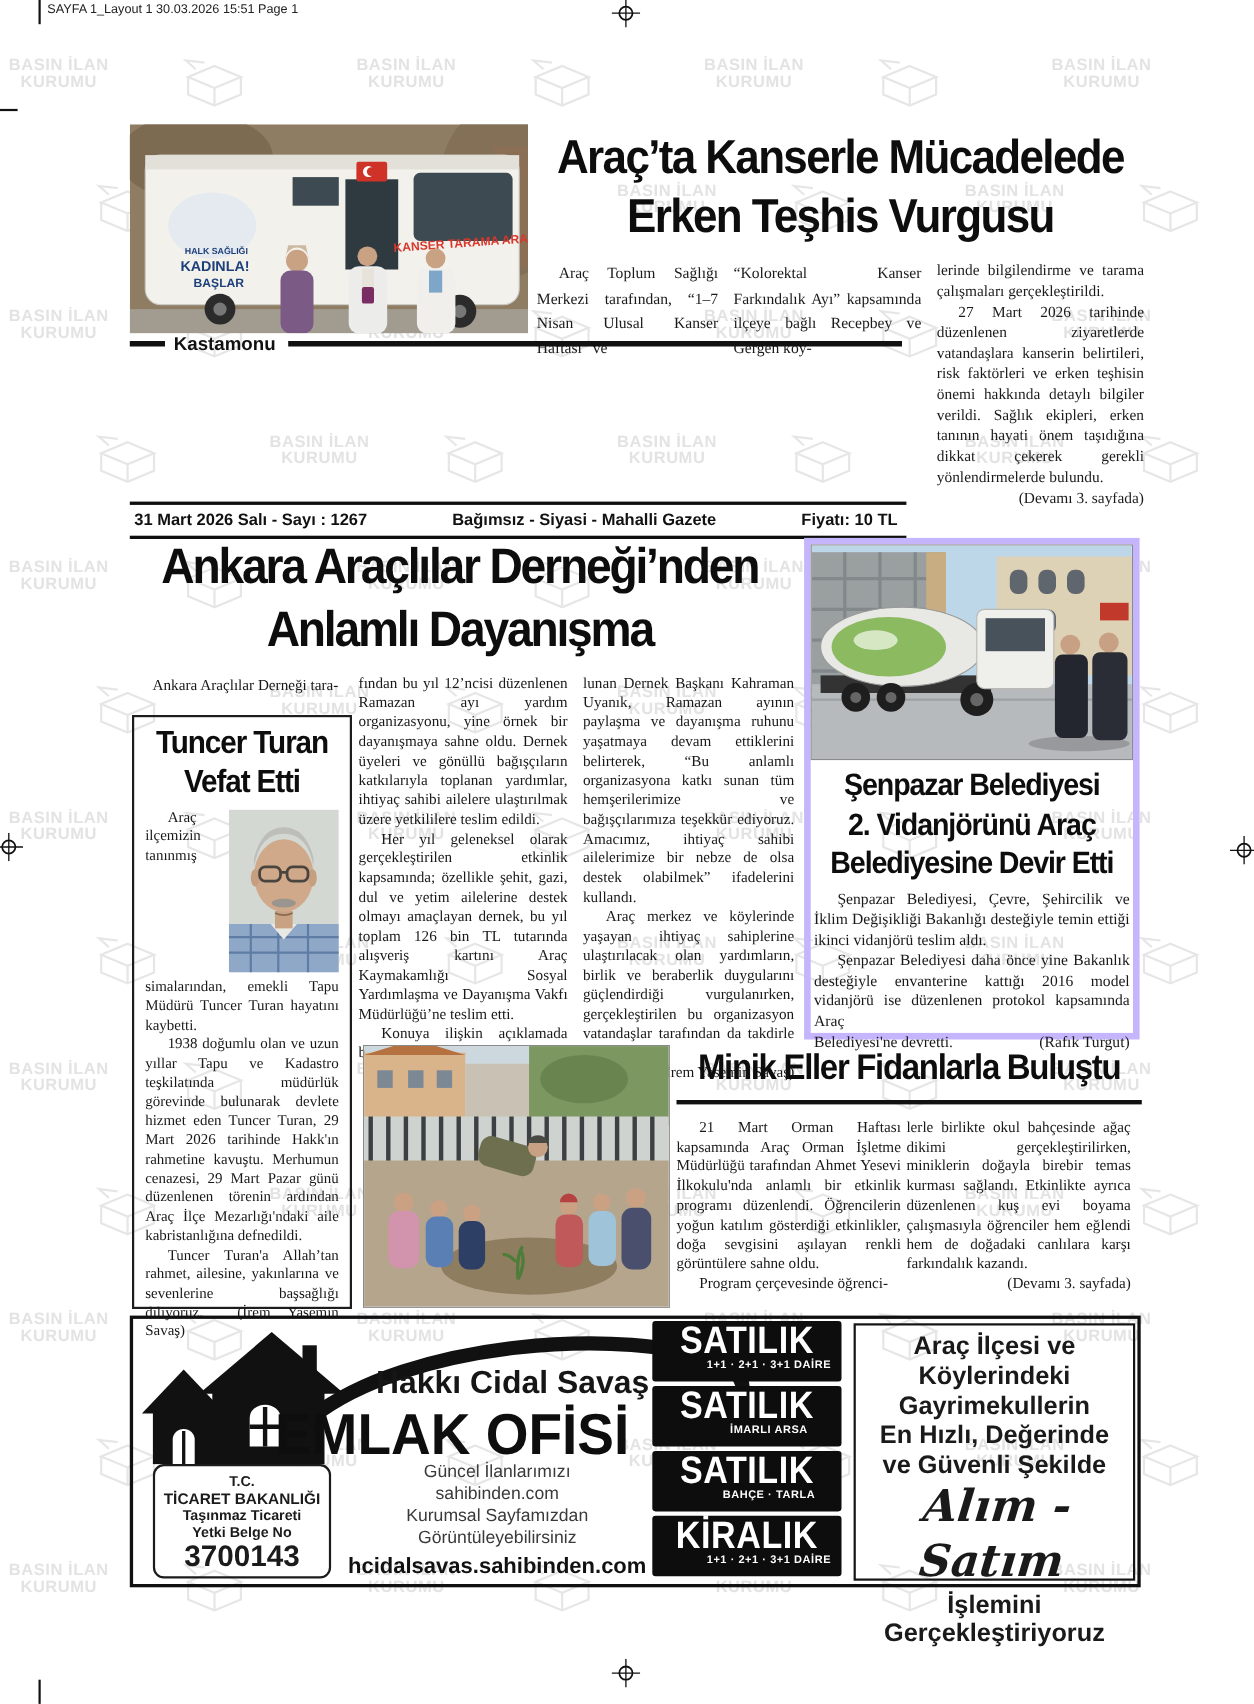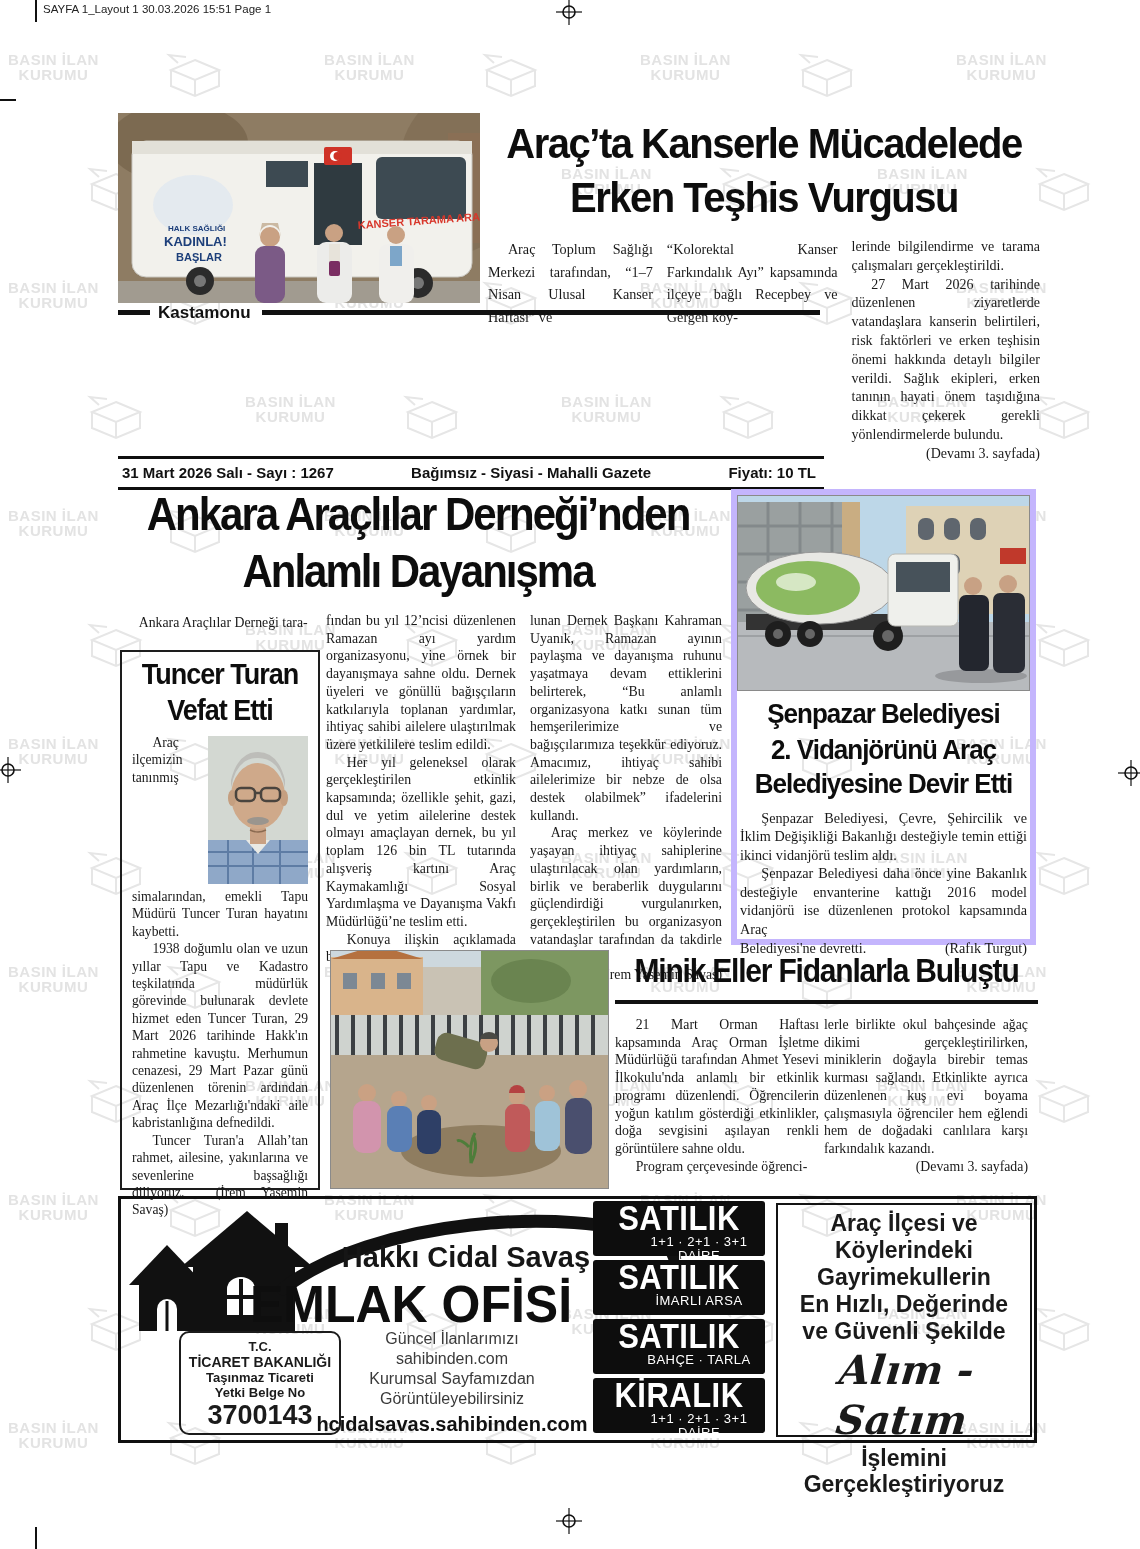--- a/index.html
+++ b/index.html
@@ -35,26 +35,26 @@
             font-family:"Liberation Sans",sans-serif;font-weight:bold;font-size:15px;
             color:#111;padding:5px 8px 6px 4px;}
   
   .obit-box{border:2px solid #1d1d1d;padding:8px 10px;background:transparent;}
   .senpazar-box{border:6px solid #c4b5fd;padding:0;background:transparent;}
   .photo-frame{display:block;border:1px solid #8a8a8a;}
   
   .ad-box{border:3.5px solid #101010;background:transparent;}
   .ad-sans{font-family:"Liberation Sans",sans-serif;}
   .license-box{border:2.5px solid #1b1b1b;border-radius:10px;text-align:center;
-               font-family:"Liberation Sans",sans-serif;font-weight:bold;color:#1b1b1b;margin-left:40px;}
+               font-family:"Liberation Sans",sans-serif;font-weight:bold;color:#1b1b1b;}
   .tag{background:#0d0d0d;color:#fff;text-align:center;border-radius:3px;
        font-family:"Liberation Sans",sans-serif;}
   .tag .t{font-weight:bold;font-size:31px;line-height:33px;letter-spacing:.5px;
           display:inline-block;transform:scaleY(1.12);}
-  .tag .s{font-weight:normal;font-size:13px;line-height:14px;letter-spacing:.5px;padding-left:40px;}
+  .tag .s{font-weight:bold;font-size:10px;line-height:14px;letter-spacing:.5px;padding-left:40px;}
   .ad-right{border:2.5px solid #131313;text-align:center;color:#1a1a1a;
             font-family:"Liberation Sans",sans-serif;font-weight:bold;}
   .script{font-family:"DejaVu Serif",serif;font-style:italic;font-weight:bold;
           transform:skewX(-6deg);display:inline-block;}
 </style>
 </head>
 <body>
 
 <div class="page">
 

